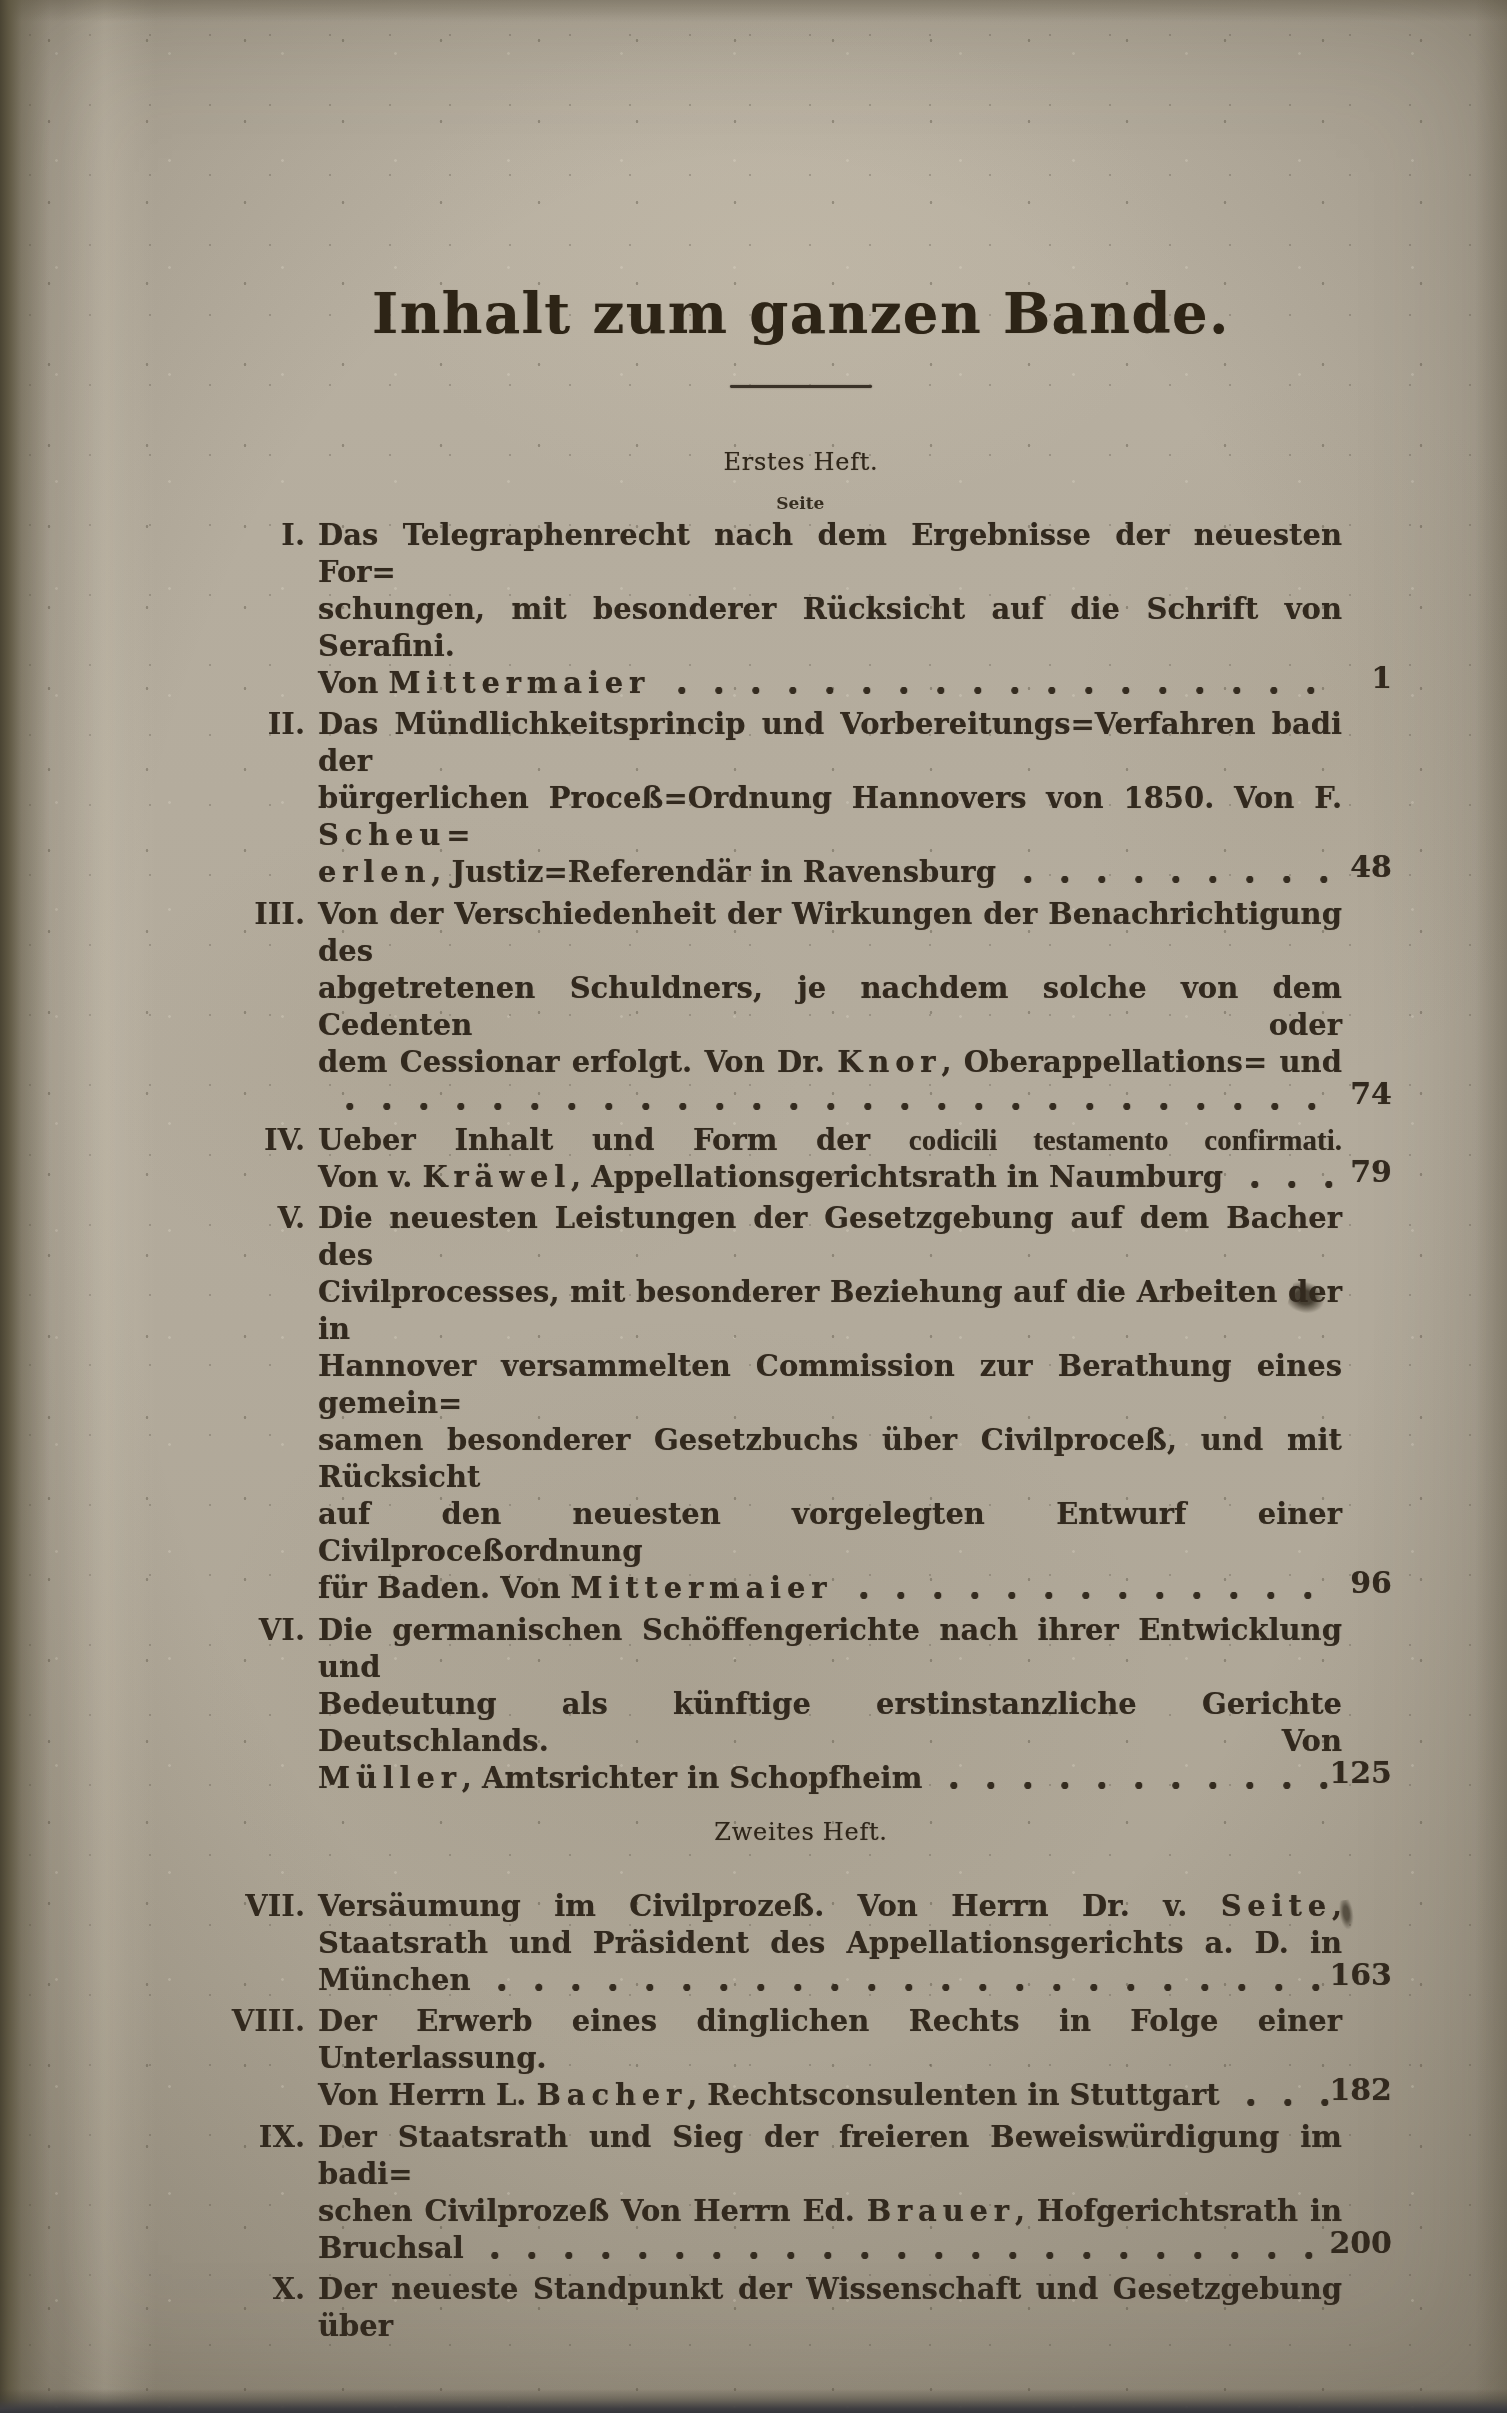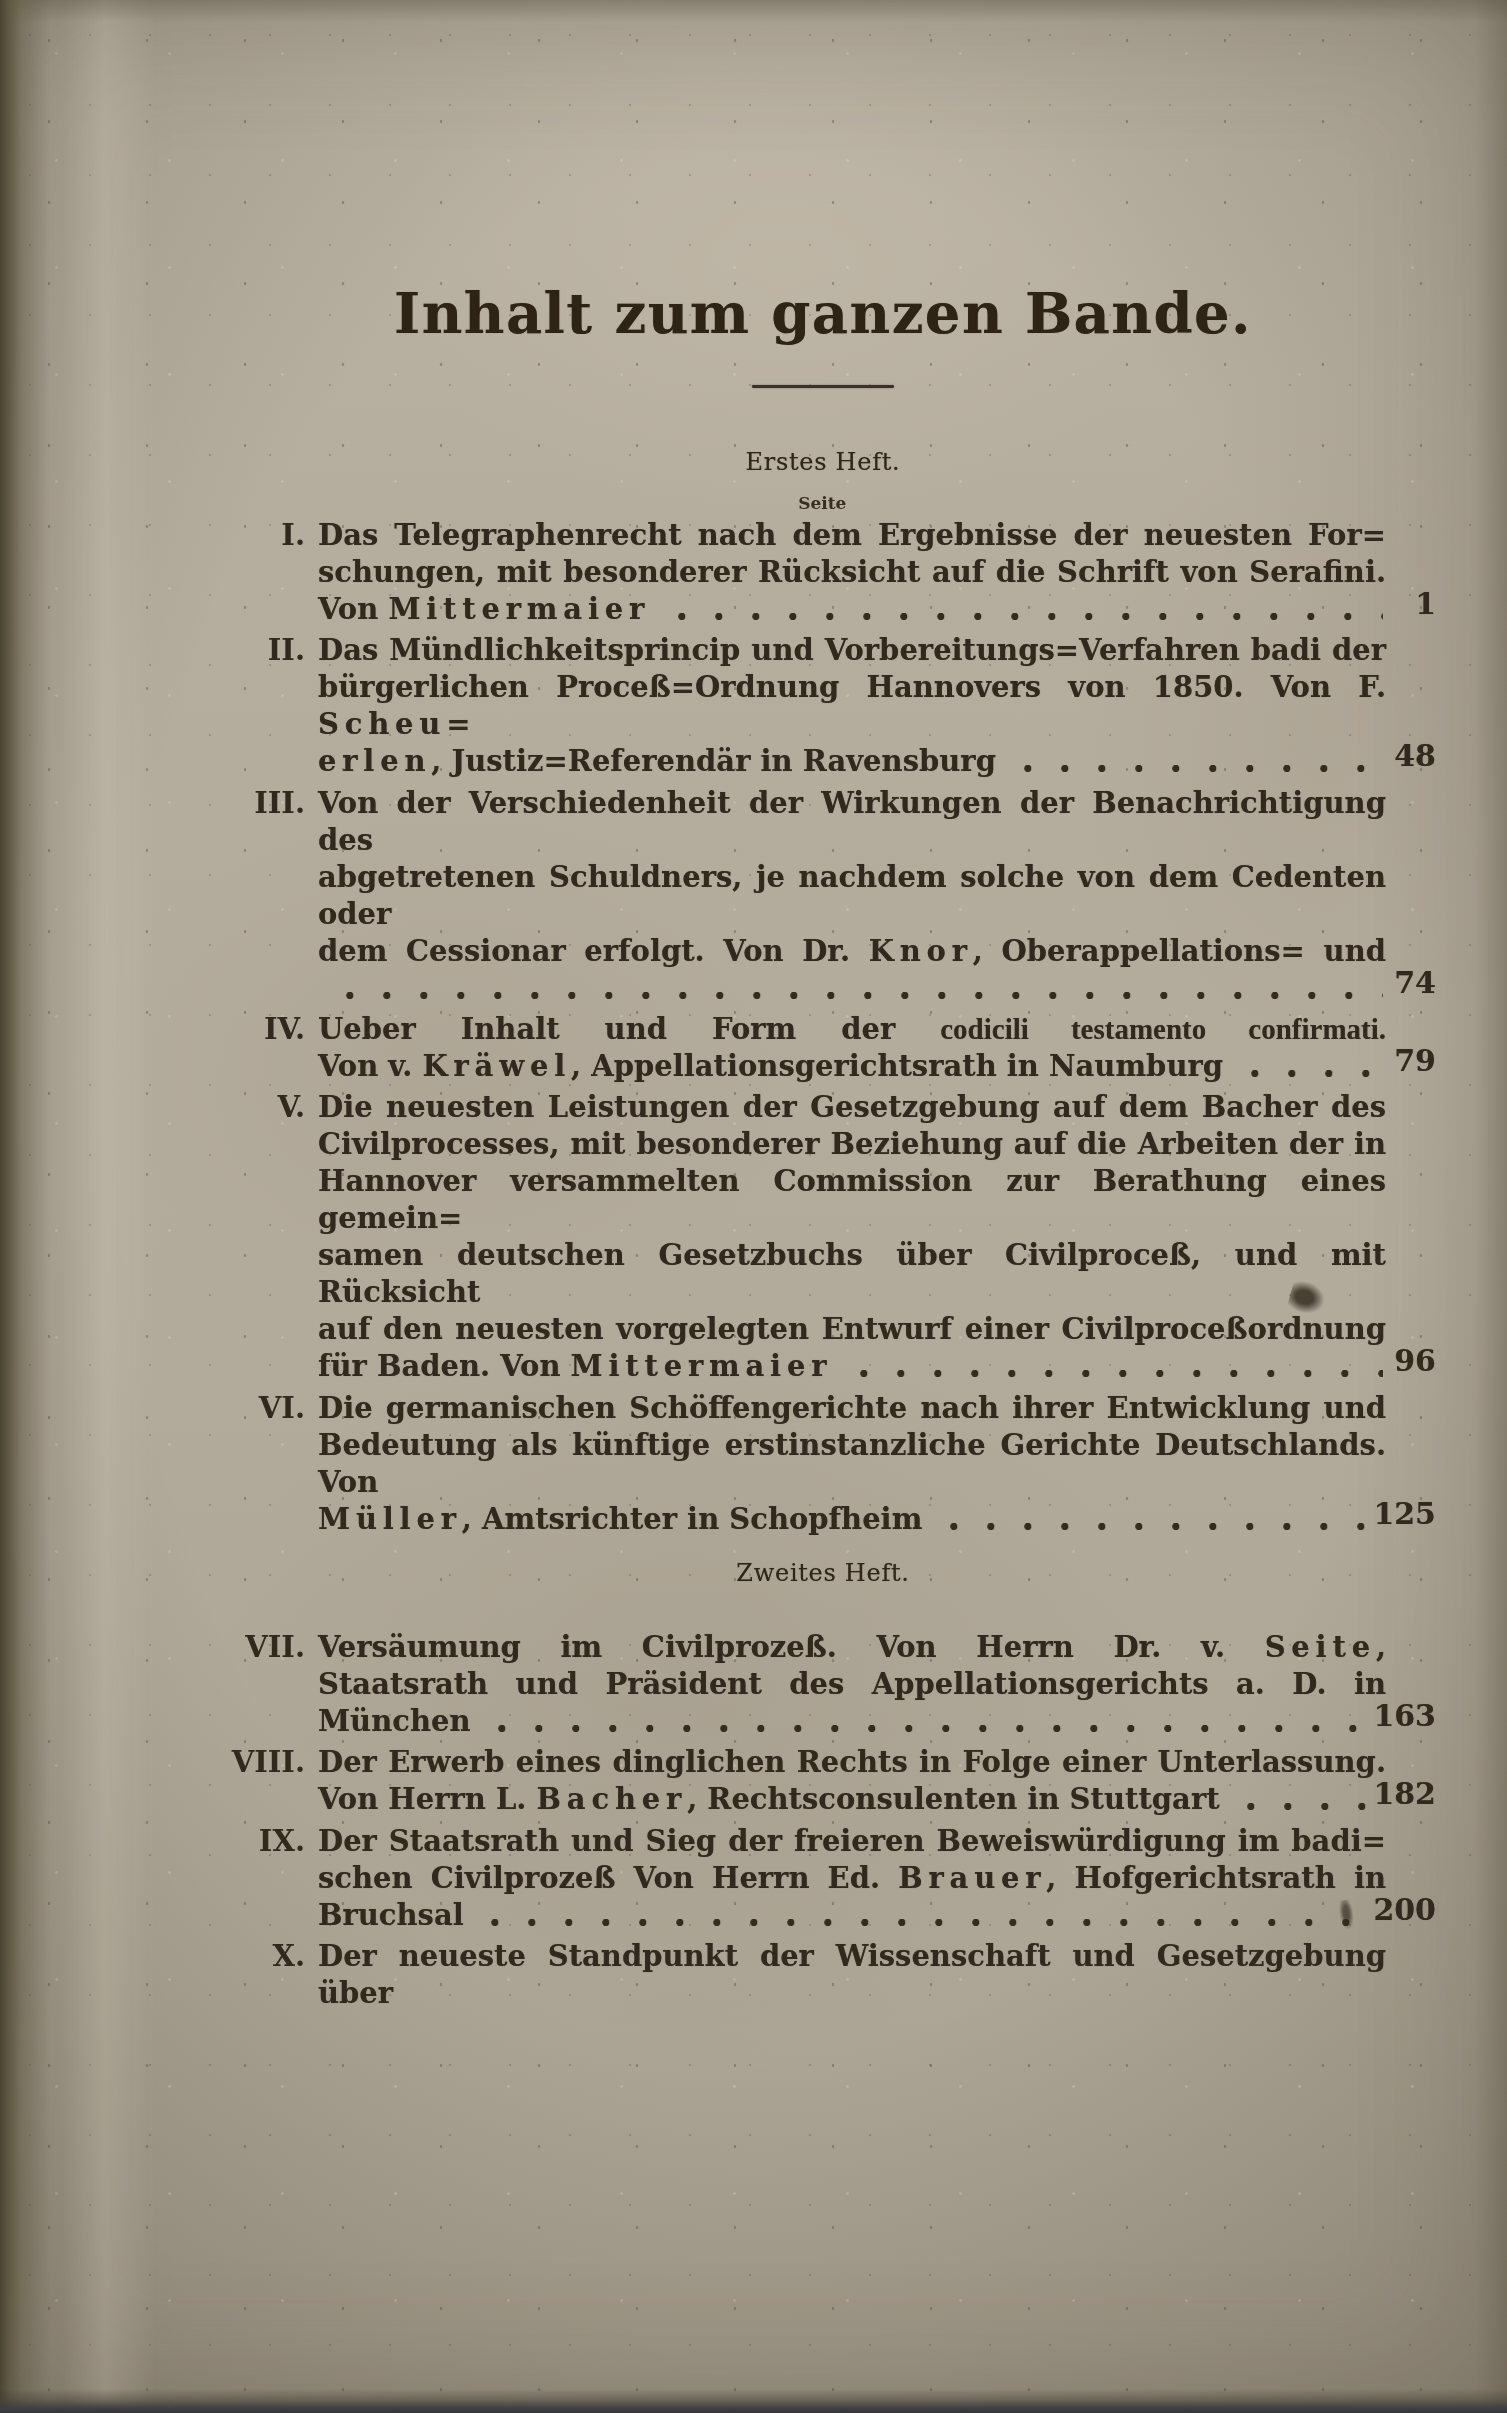--- a/index.html
+++ b/index.html
@@ -44,21 +44,21 @@
     background:linear-gradient(180deg,rgba(60,58,52,0) 0,rgba(60,58,52,.38) 42%,#3f3e41 82%,#34353a 100%);}
 
   .smudge{position:absolute;pointer-events:none;}
   .smudge-1{left:1290px;top:1283px;width:34px;height:30px;
     background:radial-gradient(ellipse at 42% 50%, rgba(45,38,26,.8) 32%, rgba(45,38,26,0) 74%);
     filter:blur(0.7px);transform:rotate(16deg);}
   .smudge-2{left:1340px;top:1900px;width:13px;height:29px;
     background:radial-gradient(ellipse at 50% 45%, rgba(45,38,26,.65) 30%, rgba(45,38,26,0) 75%);
     filter:blur(0.7px);transform:rotate(-8deg);}
 
-  .content{position:absolute;inset:0;padding:0 72px 0 210px;}
+  .content{position:absolute;inset:0;padding:0 116px 0 210px;}
 
   .title{
     margin:280px 0 0;text-align:center;font-size:56px;font-weight:700;
     letter-spacing:1.4px;color:#2d2416;
     text-shadow:0 0 0.7px rgba(45,36,22,.55);
   }
   .rule{width:142px;height:2.9px;margin:39px auto 0;background:#3a3228;
     box-shadow:0 0 1.4px rgba(58,50,40,.7);border-radius:1.4px;}
 
   .heft{
@@ -159,21 +159,21 @@
                 <span class="pagenum">79</span>
               </div>
             </div>
           </article>
           <article class="entry">
             <div class="num">V.</div>
             <div class="ebody">
               <div class="line">Die neuesten Leistungen der Gesetzgebung auf dem Bacher des</div>
               <div class="line">Civilprocesses, mit besonderer Beziehung auf die Arbeiten der in</div>
               <div class="line">Hannover versammelten Commission zur Berathung eines gemein=</div>
-              <div class="line">samen deutschen Gesetzbuchs über Civilproceß, und mit Rücksicht</div>
+              <div class="line">samen besonderer Gesetzbuchs über Civilproceß, und mit Rücksicht</div>
               <div class="line">auf den neuesten vorgelegten Entwurf einer Civilproceßordnung</div>
               <div class="lastline">
                 <span class="lltext">für Baden.  Von <span class="sperr">Mittermaier</span></span>
                 <span class="leader"></span>
                 <span class="pagenum">96</span>
               </div>
             </div>
           </article>
           <article class="entry">
             <div class="num">VI.</div>

